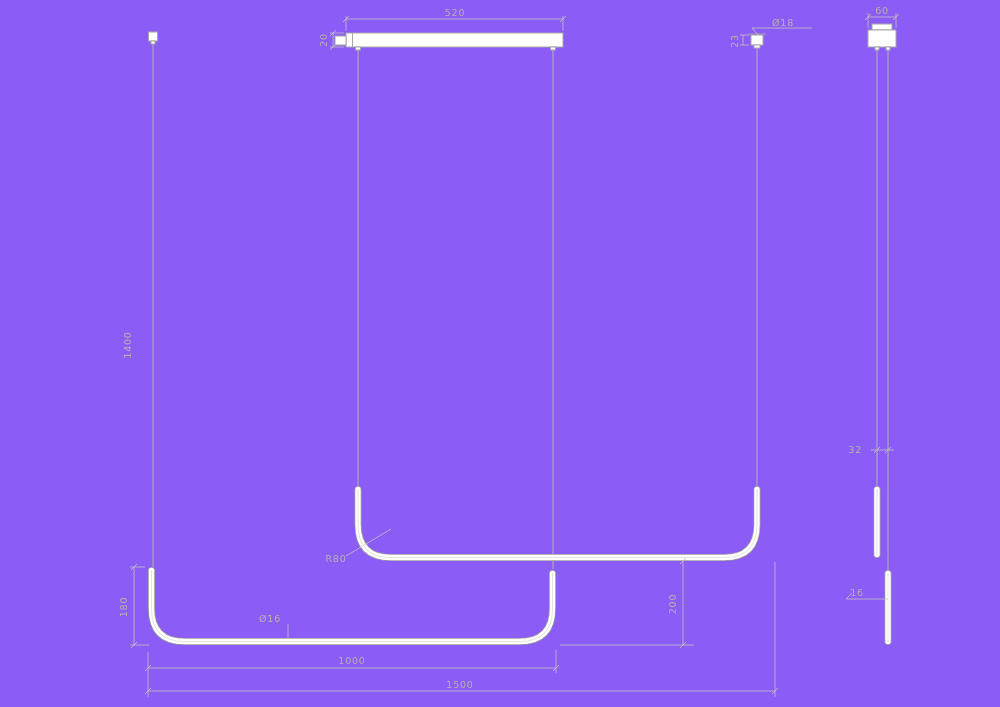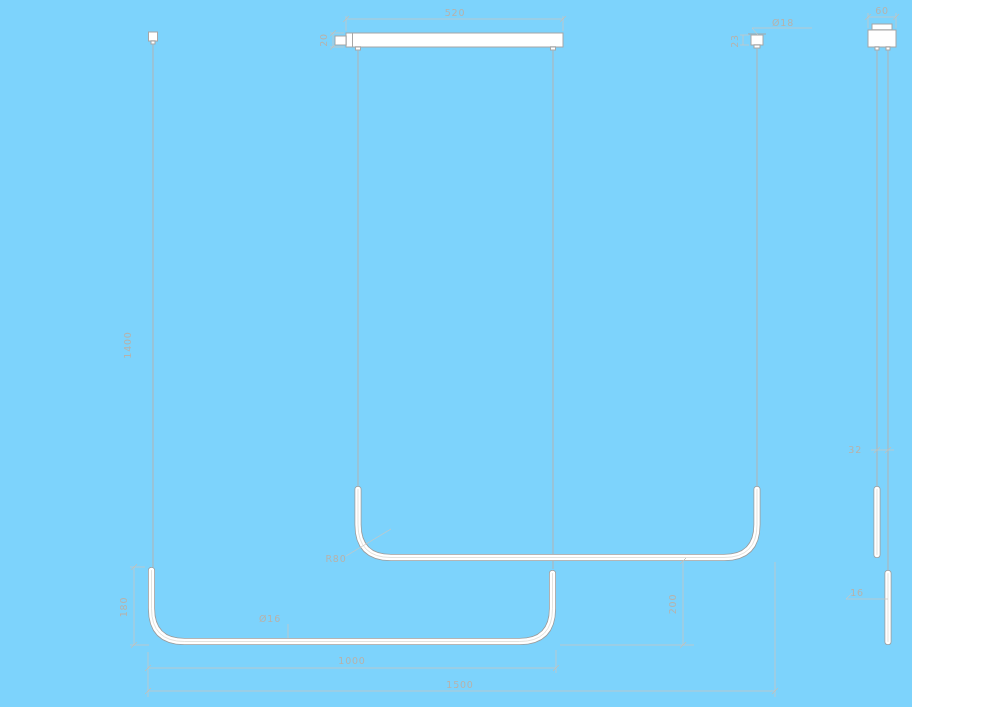--- a/index.html
+++ b/index.html
@@ -1,16 +1,16 @@
 <!DOCTYPE html>
 <html><head>
 <meta charset="utf-8">
 <style>
   html,body{margin:0;padding:0;background:#ffffff;}
-  .page{position:relative;width:912px;height:707px;background:#7dd3fc;overflow:hidden;
+  .page{position:relative;width:1000px;height:707px;background:#8b5cf6;overflow:hidden;
         font-family:"DejaVu Sans", sans-serif;}
   svg{position:absolute;left:0;top:0;}
   text{font-family:"DejaVu Sans", sans-serif;font-size:9.5px;fill:#b7b2ab;letter-spacing:0.8px;}
   .geo{stroke:#a6a6a6;fill:none;stroke-width:1;}
   .geo-fill{stroke:#a6a6a6;fill:#ffffff;stroke-width:1;}
   .cable{stroke:#b3b3b3;fill:none;stroke-width:1;}
   .tube-body{stroke:#9d9d9d;fill:none;stroke-width:7;stroke-linecap:round;}
   .tube-hollow{stroke:#ffffff;fill:none;stroke-width:5.4;stroke-linecap:round;}
   .tube-center{stroke:#d8d5d0;fill:none;stroke-width:0.7;stroke-linecap:round;}
   .dim{stroke:#cbc7c1;fill:none;stroke-width:0.75;}

